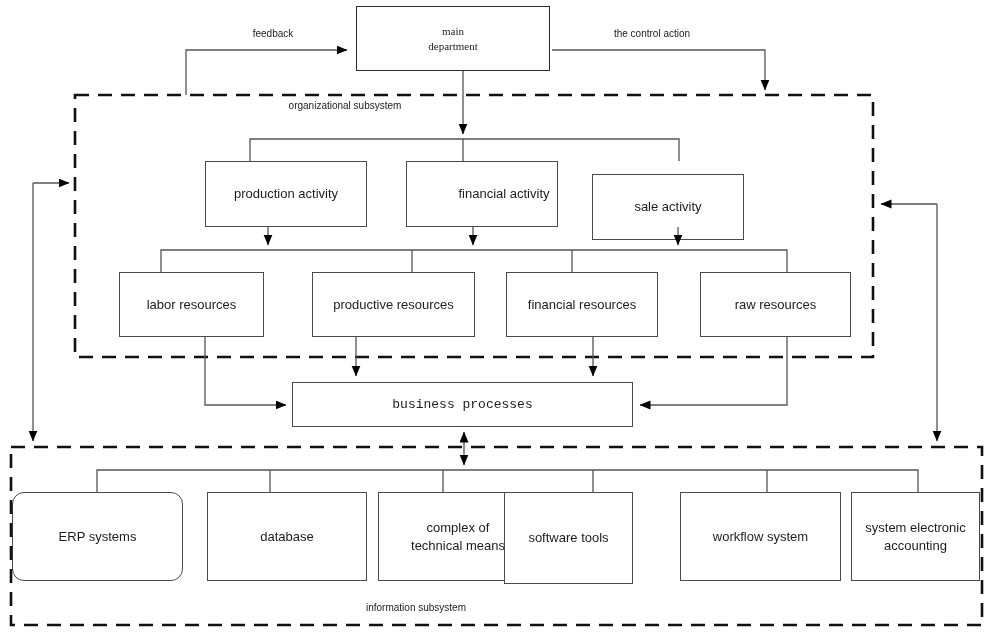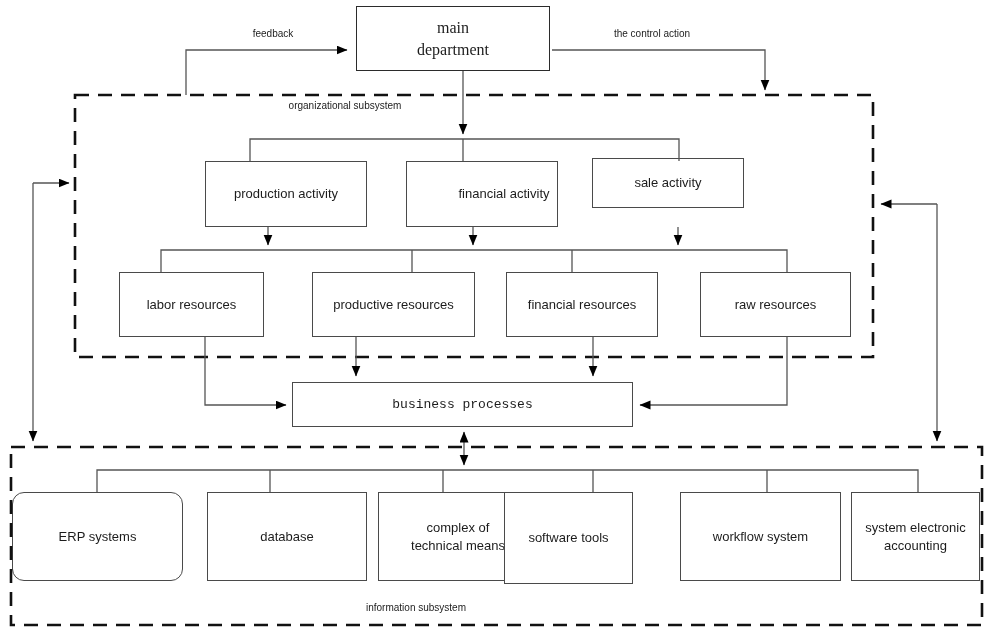--- a/index.html
+++ b/index.html
@@ -7,21 +7,21 @@
     position:relative;width:993px;height:634px;background:#ffffff;
     font-family:"Liberation Sans", sans-serif;overflow:hidden;
   }
   .node{
     position:absolute;background:#ffffff;border:1.5px solid #4a4a4a;
     display:flex;align-items:center;justify-content:center;text-align:center;
     font-size:13px;color:#1c1c1c;line-height:1.35;white-space:pre-line;
     box-sizing:border-box;z-index:1;
   }
   .node.serif{
-    font-family:"Liberation Serif", serif;font-size:16px;border-color:#2b2b2b;
+    font-family:"Liberation Serif", serif;font-size:11px;border-color:#2b2b2b;
   }
   .flabel{
     position:absolute;font-size:10px;color:#1c1c1c;white-space:nowrap;
     transform:translate(-50%,-50%);z-index:1;
   }
   svg.wires{position:absolute;left:0;top:0;z-index:2;pointer-events:none;}
 </style>
 </head>
 <body>
 
@@ -30,21 +30,21 @@
   <div class="flabel" style="left:273px;top:33px;">feedback</div>
   <div class="flabel" style="left:652px;top:33px;">the control action</div>
   <div class="flabel" style="left:345px;top:105px;">organizational subsystem</div>
   <div class="flabel" style="left:416px;top:607px;">information subsystem</div>
 
   <div class="node serif" style="left:356px;top:6px;width:194px;height:65px;">main
 department</div>
 
   <div class="node" style="left:205px;top:161px;width:162px;height:66px;">production activity</div>
   <div class="node" style="left:406px;top:161px;width:152px;height:66px;padding-left:44px;">financial activity</div>
-  <div class="node" style="left:592px;top:158px;width:152px;height:50px;">sale activity</div>
+  <div class="node" style="left:592px;top:174px;width:152px;height:66px;">sale activity</div>
 
   <div class="node" style="left:119px;top:272px;width:145px;height:65px;text-align:center;">labor resources</div>
   <div class="node" style="left:312px;top:272px;width:163px;height:65px;">productive resources</div>
   <div class="node" style="left:506px;top:272px;width:152px;height:65px;">financial resources</div>
   <div class="node" style="left:700px;top:272px;width:151px;height:65px;">raw resources</div>
 
   <div class="node" style="left:292px;top:382px;width:341px;height:45px;font-family:Liberation Mono, monospace;">business processes</div>
 
   <div class="node" style="left:12px;top:492px;width:171px;height:89px;border-radius:12px;">ERP systems</div>
   <div class="node" style="left:207px;top:492px;width:160px;height:89px;">database</div>

